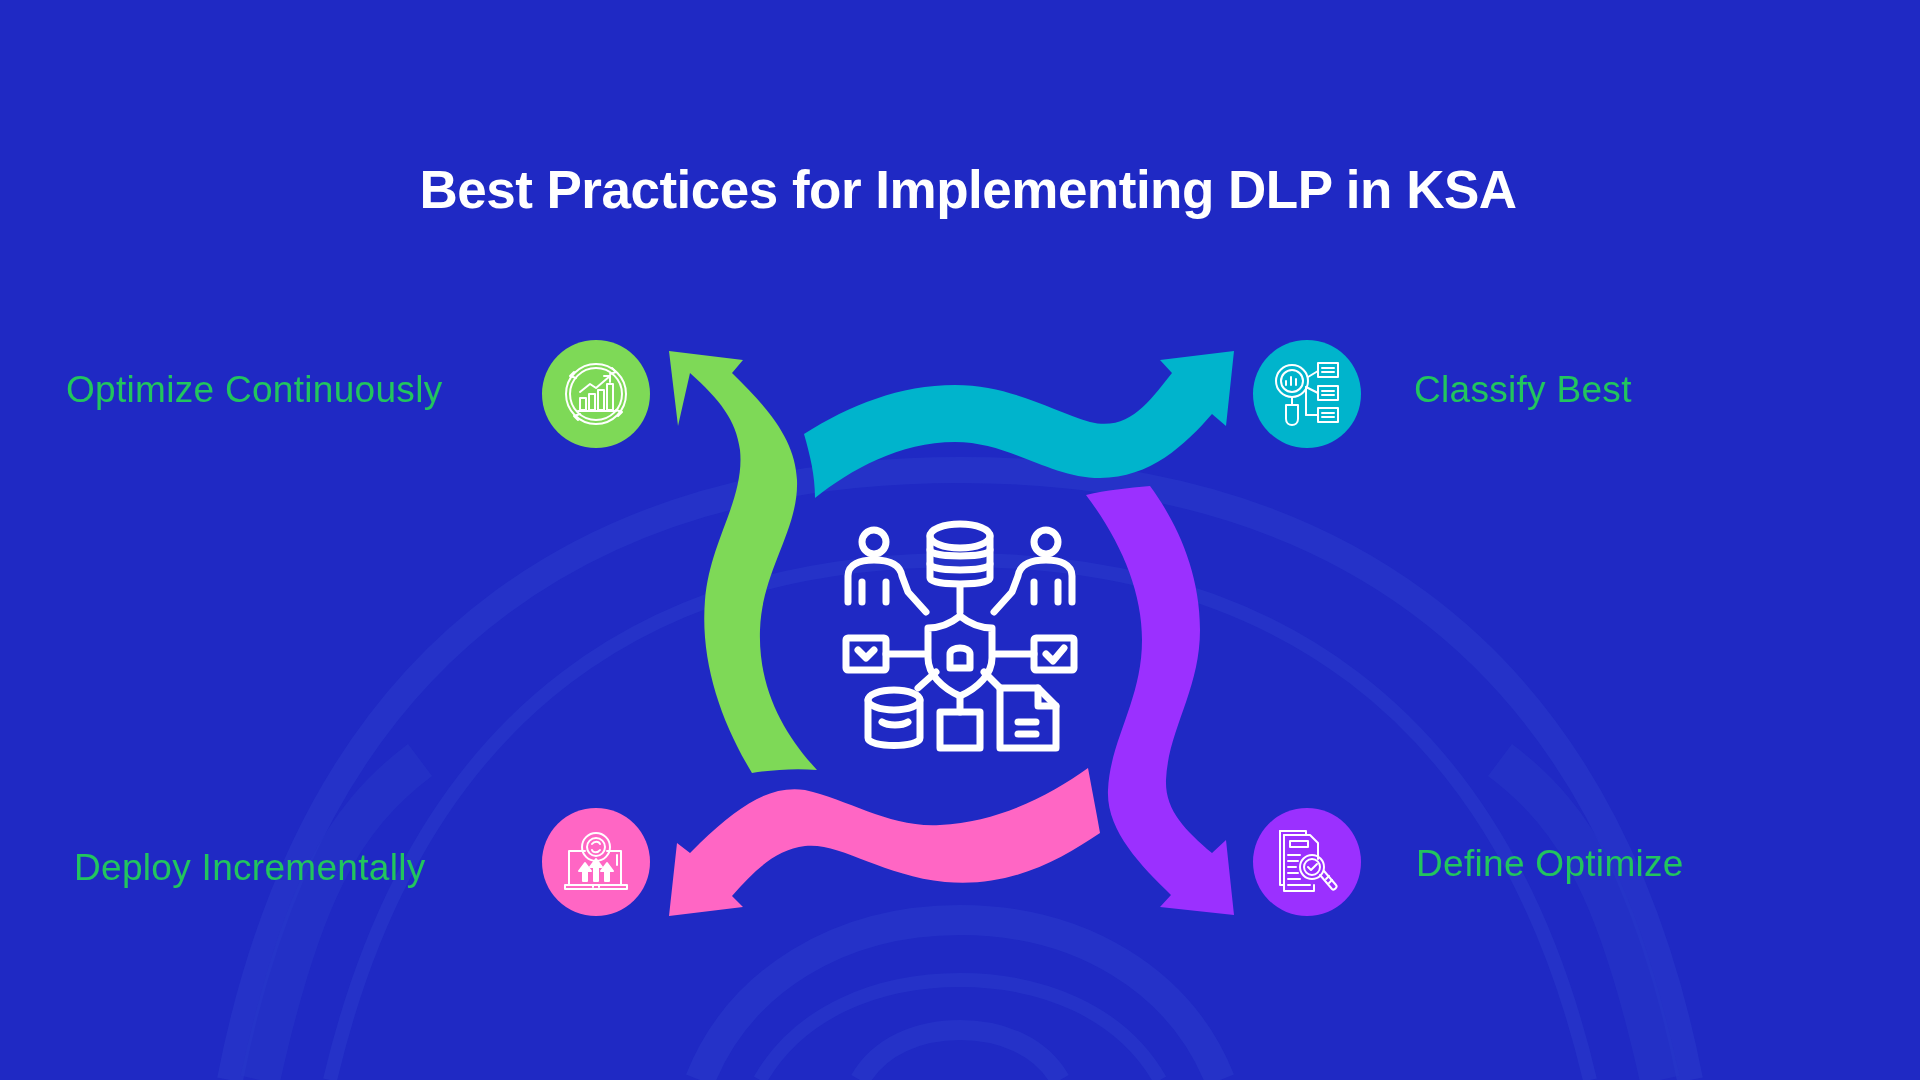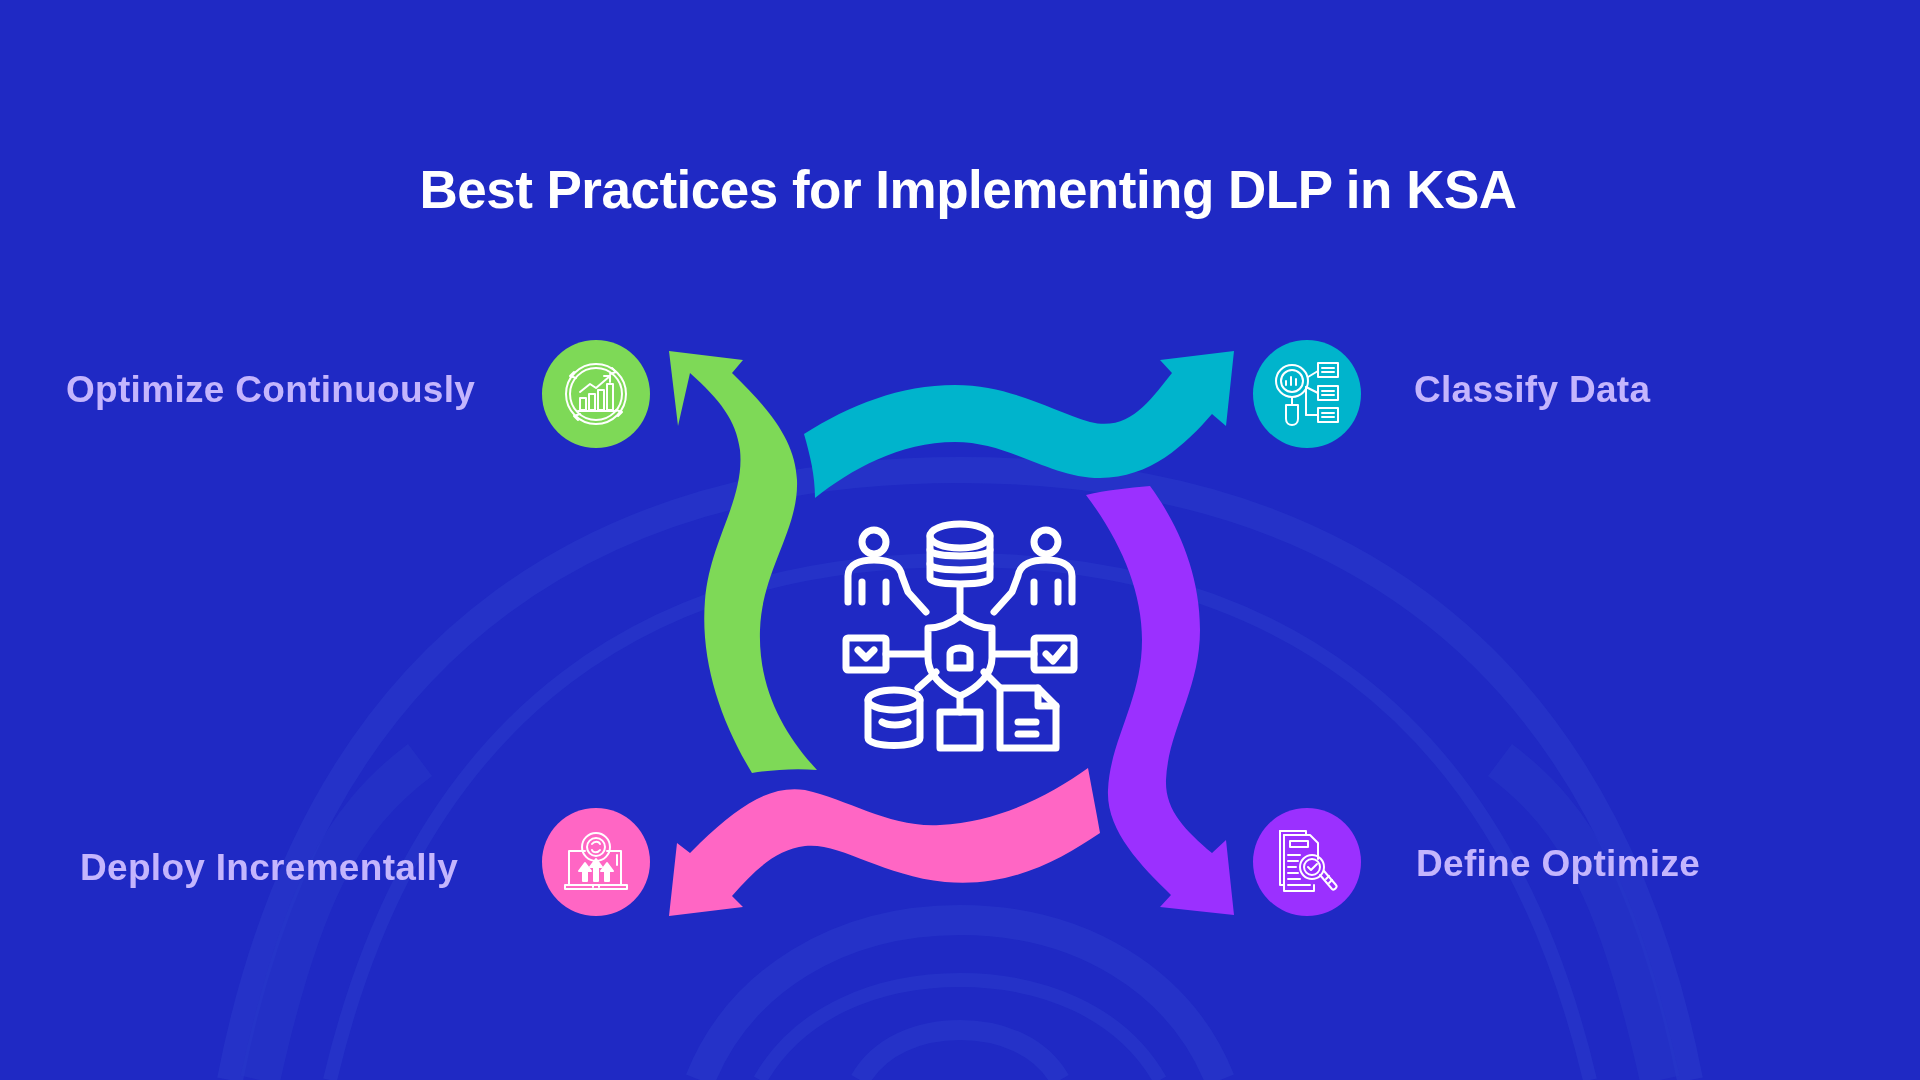--- a/index.html
+++ b/index.html
@@ -8,21 +8,21 @@
     background: #1f29c4;
     font-family: "Liberation Sans", "DejaVu Sans", sans-serif;
   }
   .bg { position: absolute; inset: 0; }
   .title {
     position: absolute; left: 8px; width: 1920px; top: 160px;
     text-align: center; color: #ffffff; font-weight: 700;
     font-size: 53px; letter-spacing: -0.5px; line-height: 60px;
   }
   .label {
-    position: absolute; color: #c4b5fd; font-weight: 700;
+    position: absolute; color: #22c55e; font-weight: 400;
     font-size: 37px; line-height: 44px; white-space: nowrap; letter-spacing: 0.3px;
   }
   .circle {
     position: absolute; width: 108px; height: 108px; border-radius: 50%;
     display: flex; align-items: center; justify-content: center;
   }
   .diagram { position: absolute; left: 0; top: 0; width: 1920px; height: 1080px; }
   .center-icon { position: absolute; left: 842px; top: 512px; width: 236px; height: 242px; }
 </style>
 </head>
@@ -186,21 +186,21 @@
       <line x1="52" y1="15" x2="64" y2="15"></line>
       <rect x="48" y="29" width="20" height="14"></rect>
       <line x1="52" y1="34" x2="64" y2="34"></line>
       <line x1="52" y1="38" x2="64" y2="38"></line>
       <rect x="48" y="51" width="20" height="14"></rect>
       <line x1="52" y1="56" x2="64" y2="56"></line>
       <line x1="52" y1="60" x2="64" y2="60"></line>
     </g>
   </svg>
 </div>
-<div class="label" style="left:1414px; top:368px;">Classify Data</div>
+<div class="label" style="left:1414px; top:368px;">Classify Best</div>
 
 <div class="circle" style="left:1253px; top:808px; background:#9b30ff;">
   <svg width="74" height="74" viewBox="0 0 74 74">
     <g fill="none" stroke="#fff" stroke-width="2" stroke-linecap="round" stroke-linejoin="round">
       <path d="M10 6 H 36 V 10"></path>
       <path d="M10 6 V 60 H 14"></path>
       <path d="M14 10 H 40 L 48 18 V 34"></path>
       <path d="M14 10 V 66 H 44 V 60"></path>
       <rect x="20" y="16" width="18" height="6"></rect>
       <line x1="18" y1="30" x2="30" y2="30"></line>
@@ -213,21 +213,21 @@
       <circle cx="42" cy="42" r="8"></circle>
       <polyline points="38,42 41,45 47,39"></polyline>
       <path d="M50 50 L 62 64 C 64 66, 68 62, 66 60 L 54 46"></path>
       <line x1="56" y1="54" x2="59" y2="51"></line>
       <line x1="59" y1="58" x2="62" y2="55"></line>
     </g>
   </svg>
 </div>
 <div class="label" style="left:1416px; top:842px;">Define Optimize</div>
 
-<div class="label" style="left:80px; top:846px;">Deploy Incrementally</div>
+<div class="label" style="left:74px; top:846px;">Deploy Incrementally</div>
 <div class="circle" style="left:542px; top:808px; background:#ff66c4;">
   <svg width="66" height="66" viewBox="0 0 66 66">
     <g fill="none" stroke="#fff" stroke-width="2" stroke-linecap="round" stroke-linejoin="round">
       <path d="M6 56 V 22 H 22"></path>
       <path d="M44 22 H 58 V 56"></path>
       <line x1="54" y1="26" x2="54" y2="36"></line>
       <path d="M2 56 H 64 V 60 H 2 Z"></path>
       <line x1="30" y1="56" x2="30" y2="58"></line>
       <line x1="36" y1="56" x2="36" y2="58"></line>
       <circle cx="33" cy="18" r="14"></circle>

